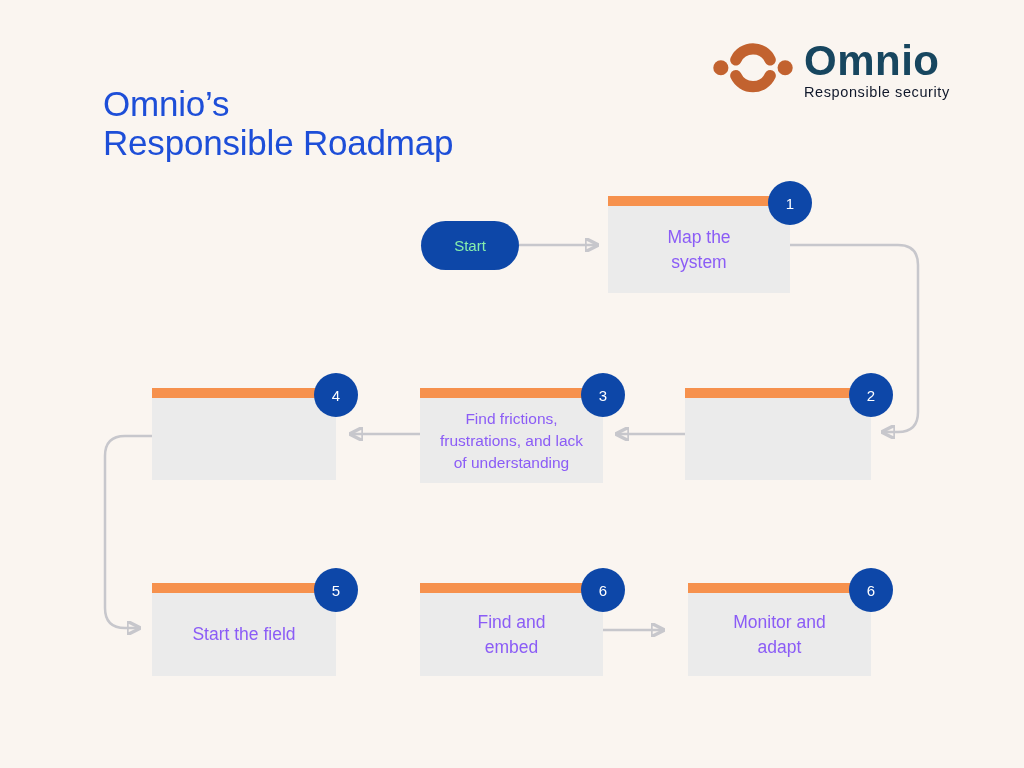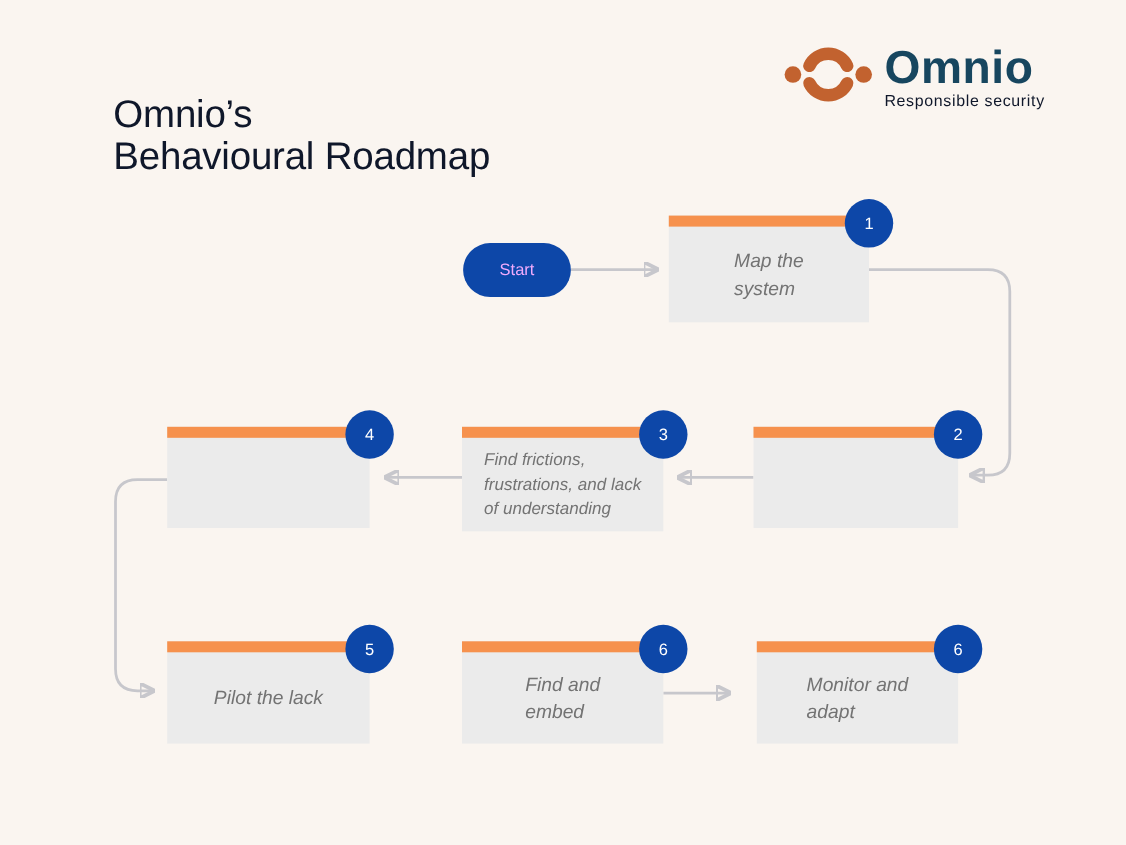--- a/index.html
+++ b/index.html
@@ -10,44 +10,44 @@
   }
 
   
   .logo { position:absolute; left:710px; top:40px; display:flex; align-items:flex-start; }
   .logo-mark { width:86px; height:58px; flex:0 0 auto; }
   .logo-text { margin-left:8px; display:flex; flex-direction:column; }
   .brand { font-size:42px; font-weight:bold; color:#17465f; line-height:42px; letter-spacing:0.5px; }
   .tagline { font-size:14.5px; color:#0f172a; letter-spacing:0.6px; margin-top:2px; }
 
   
-  .title { position:absolute; left:103px; top:84px; color:#0f172a;
+  .title { position:absolute; left:103px; top:84px; color:#1d4ed8;
            font-size:35px; line-height:39px; letter-spacing:-0.2px; }
   .title span { display:block; }
 
   
   .start {
     position:absolute; left:421px; top:221px; width:98px; height:49px;
-    background:#0d47a8; border-radius:25px; color:#f0abfc;
+    background:#0d47a8; border-radius:25px; color:#86efac;
     display:flex; align-items:center; justify-content:center; font-size:15px;
   }
 
   
   .step { position:absolute; background:#ebebeb; }
   .step .bar { position:absolute; top:0; left:0; right:0; height:10px; background:#f6914d; }
   .step .badge {
     position:absolute; top:-15px; right:-22px; width:44px; height:44px;
     border-radius:50%; background:#0d47a8; color:#ffffff;
     display:flex; align-items:center; justify-content:center; font-size:15px;
   }
   .step .label {
     position:absolute; top:10px; left:0; right:0; bottom:0;
     display:flex; align-items:center; justify-content:center;
-    text-align:left; white-space:pre-line;
-    font-size:17.5px; line-height:1.38; color:#737373;font-style:italic;
+    text-align:center; white-space:pre-line;
+    font-size:17.5px; line-height:1.38; color:#8b5cf6;
   }
   .pos1 { left:608px; top:196px; width:182px; height:97px; }
   .pos2 { left:685px; top:388px; width:186px; height:92px; }
   .pos3 { left:420px; top:388px; width:183px; height:95px; }
   .pos3 .label { font-size:15.5px; line-height:1.42; }
   .pos4 { left:152px; top:388px; width:184px; height:92px; }
   .pos5 { left:152px; top:583px; width:184px; height:93px; }
   .pos6 { left:420px; top:583px; width:183px; height:93px; }
   .pos7 { left:688px; top:583px; width:183px; height:93px; }
 
@@ -82,21 +82,21 @@
       <circle cx="57.5" cy="22" r="6" fill="#c2622f"></circle>
     </svg>
     <div class="logo-text">
       <div class="brand">Omnio</div>
       <div class="tagline">Responsible security</div>
     </div>
   </div>
 
   <h1 class="title" style="margin:0; font-weight:normal;">
     <span>Omnio’s</span>
-    <span>Behavioural Roadmap</span>
+    <span>Responsible Roadmap</span>
   </h1>
 
   <div class="start">
     <span>Start</span>
   </div>
 
   <div class="step pos1">
     <div class="bar"></div>
     <div class="badge">1</div>
     <div class="label">Map the
@@ -117,21 +117,21 @@
   </div>
 
   <div class="step pos4">
     <div class="bar"></div>
     <div class="badge">4</div>
   </div>
 
   <div class="step pos5">
     <div class="bar"></div>
     <div class="badge">5</div>
-    <div class="label">Pilot the lack</div>
+    <div class="label">Start the field</div>
   </div>
 
   <div class="step pos6">
     <div class="bar"></div>
     <div class="badge">6</div>
     <div class="label">Find and
 embed</div>
   </div>
 
   <div class="step pos7">

